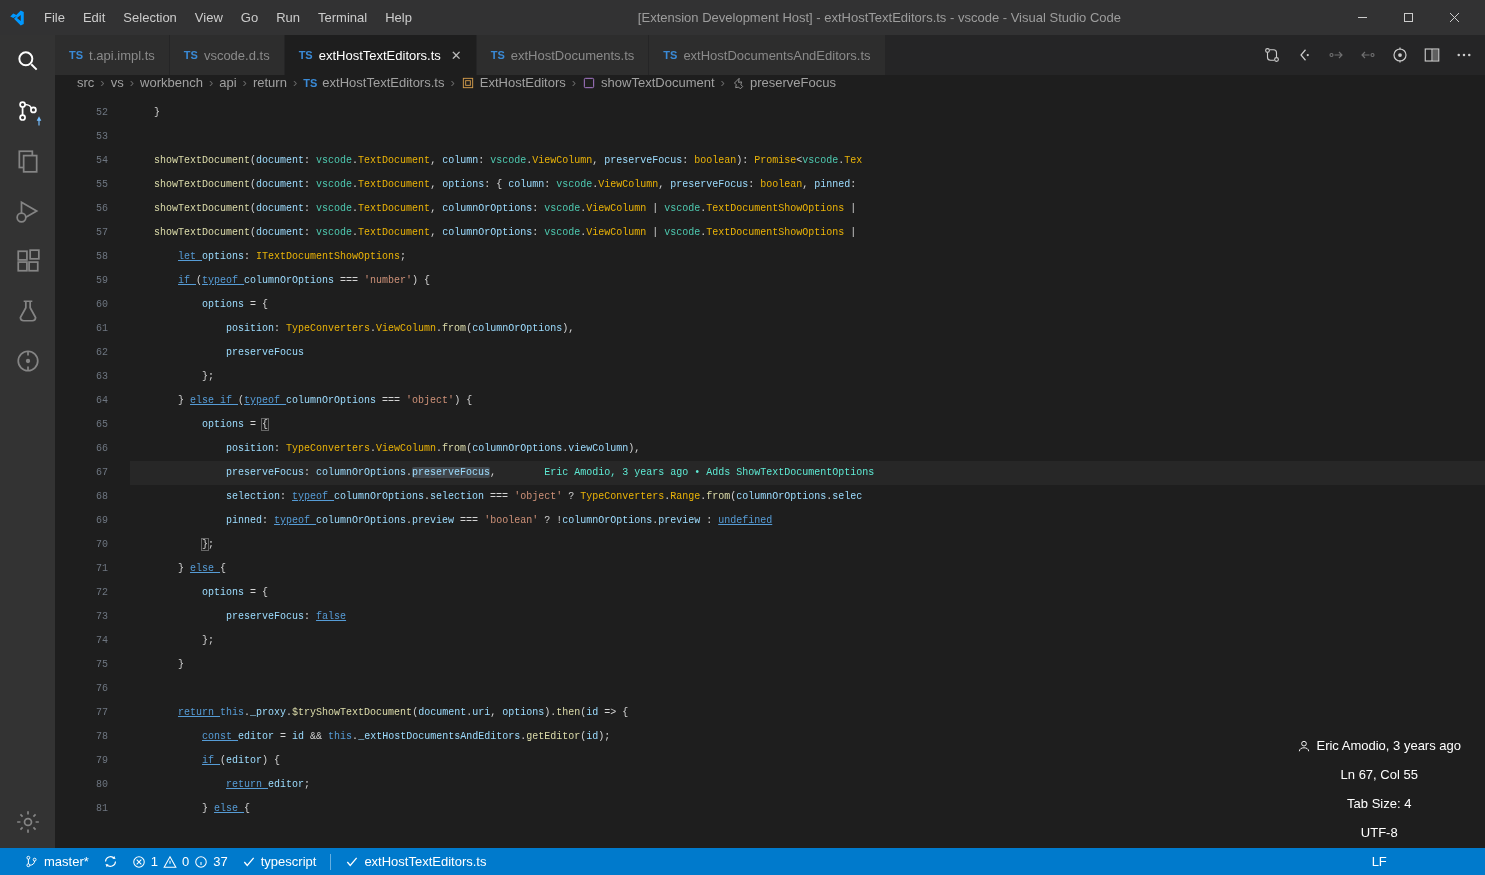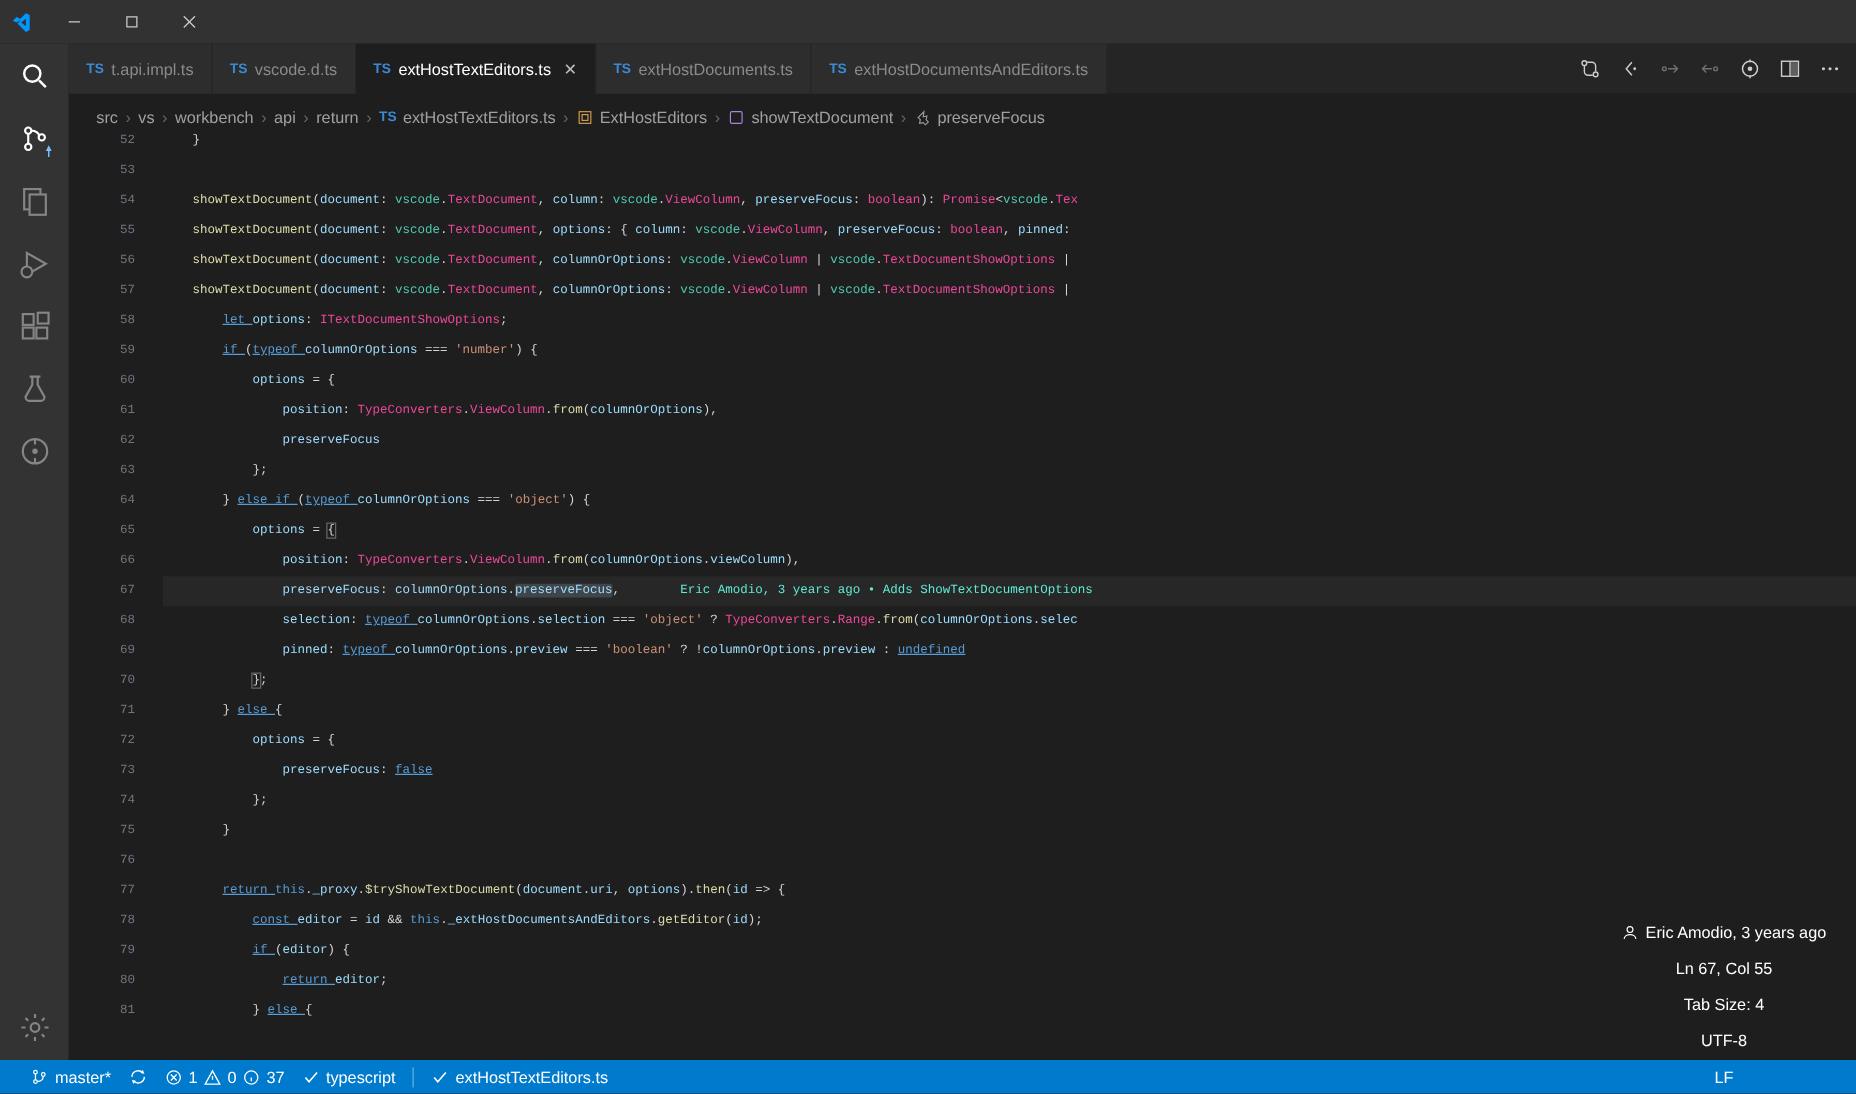--- a/index.html
+++ b/index.html
@@ -18,31 +18,31 @@
 .activitybar .spacer { flex: 1; }
 .editor-area { flex: 1; display: flex; flex-direction: column; min-width: 0; }
 .tabs-row { height: 40px; background: #252526; display: flex; align-items: stretch; }
 .tabs { display: flex; }
 .tab { display: flex; align-items: center; gap: 6px; padding: 0 14px; background: #2d2d2d; border-right: 1px solid #252526; color: #8a8a8a; position: relative; cursor: pointer; white-space: nowrap; }
 .tab.active { background: #1e1e1e; color: #ffffff; }
 .tab .ts-badge { color: #3a8ad6; font-weight: bold; font-size: 11px; }
 .tab .close-x { color: #bbbbbb; margin-left: 4px; }
 .tabs-actions { margin-left: auto; display: flex; align-items: center; gap: 14px; padding: 0 12px; color: #bbbbbb; }
 .tabs-actions .ta { cursor: pointer; display: flex; align-items: center; }
-.breadcrumbs { height: 26px; background: #1e1e1e; display: flex; align-items: flex-end; padding-left: 22px; color: #a0a0a0; font-size: 13px; gap: 6px; border-bottom: 0; }
+.breadcrumbs { height: 26px; background: #1e1e1e; display: flex; align-items: flex-start; padding-left: 22px; color: #a0a0a0; font-size: 13px; gap: 6px; border-bottom: 0; }
 .bc-sep { color: #666; }
 .code-pane { flex: 1; display: flex; overflow: hidden; background: #1e1e1e; font-family: Consolas, "Courier New", monospace; font-size: 10px; line-height: 24px; }
 .gutter { width: 75px; text-align: right; padding-right: 22px; color: #6e7681; user-select: none; }
 .code { flex: 1; white-space: pre; overflow: hidden; position: relative; }
 .code-line { height: 24px; }
 .hl-line { background: rgba(60,60,60,0.32); }
 .k-blue { color: #569cd6; text-decoration: underline; } 
 .k-lightblue { color: #9cdcfe; } 
 .k-fn { color: #dcdcaa; } 
-.k-type { color: #ec4899; } 
+.k-type { color: #eab308; } 
 .k-ns { color: #4ec9b0; }
 .k-str { color: #ce9178; } 
 .k-punct { color: #d4d4d4; }
 .k-this { color: #569cd6; }
 .glens { color: #5eead4; font-style: normal; }
 .sel-word { background: rgba(90,100,110,0.5); border-radius:2px; }
 .statusbar { height: 27px; background: #007acc; color: #ffffff; display: flex; align-items: center; padding: 0 24px; font-size: 13px; gap: 14px; }
 .statusbar .sb-item { display: flex; align-items: center; gap: 5px; cursor: pointer; }
 .statusbar .sep { width: 1px; height: 16px; background: rgba(255,255,255,0.4); }
 .statusbar .right { margin-left: auto; display: flex; align-items: center; gap: 14px; flex-direction: column; }
@@ -50,20 +50,31 @@
 </style>
 </head>
 <body>
 
 <div class="titlebar">
   <div class="vs-icon">
     <svg width="18" height="18" viewBox="0 0 24 24">
         <path fill="#0098ff" d="M17 2l4 2v16l-4 2-9-9 4-4-5 3-4-2 4-4 4 2 6-6zM17 8l-5 4 5 4V8z"></path>
       </svg>
   </div>
+  <div class="menu" id="menu">
+      <div class="item">File</div>
+      <div class="item">Edit</div>
+      <div class="item">Selection</div>
+      <div class="item">View</div>
+      <div class="item">Go</div>
+      <div class="item">Run</div>
+      <div class="item">Terminal</div>
+      <div class="item">Help</div>
+    </div>
+  <div class="title">[Extension Development Host] - extHostTextEditors.ts - vscode - Visual Studio Code</div>
   <div class="win-controls">
     <div class="wc">
         <svg width="11" height="11">
           <path stroke="#ccc" d="M1 5.5h9"></path>
         </svg>
       </div>
     <div class="wc">
         <svg width="11" height="11">
           <rect x="1.5" y="1.5" width="8" height="8" stroke="#ccc" fill="none"></rect>
         </svg>

